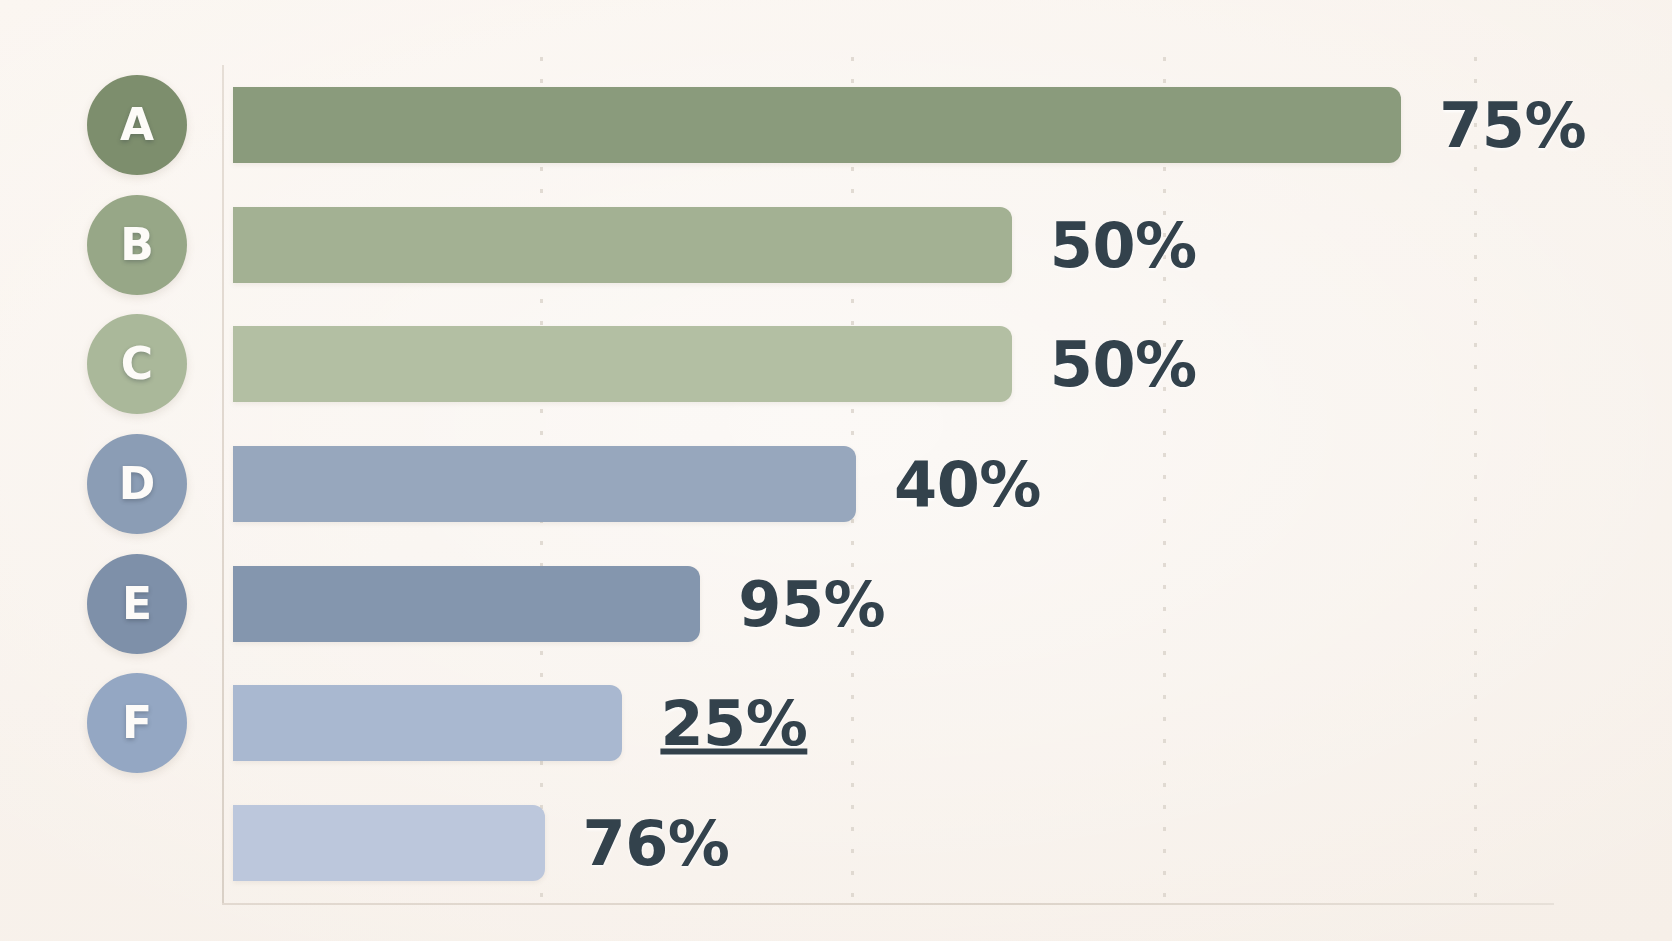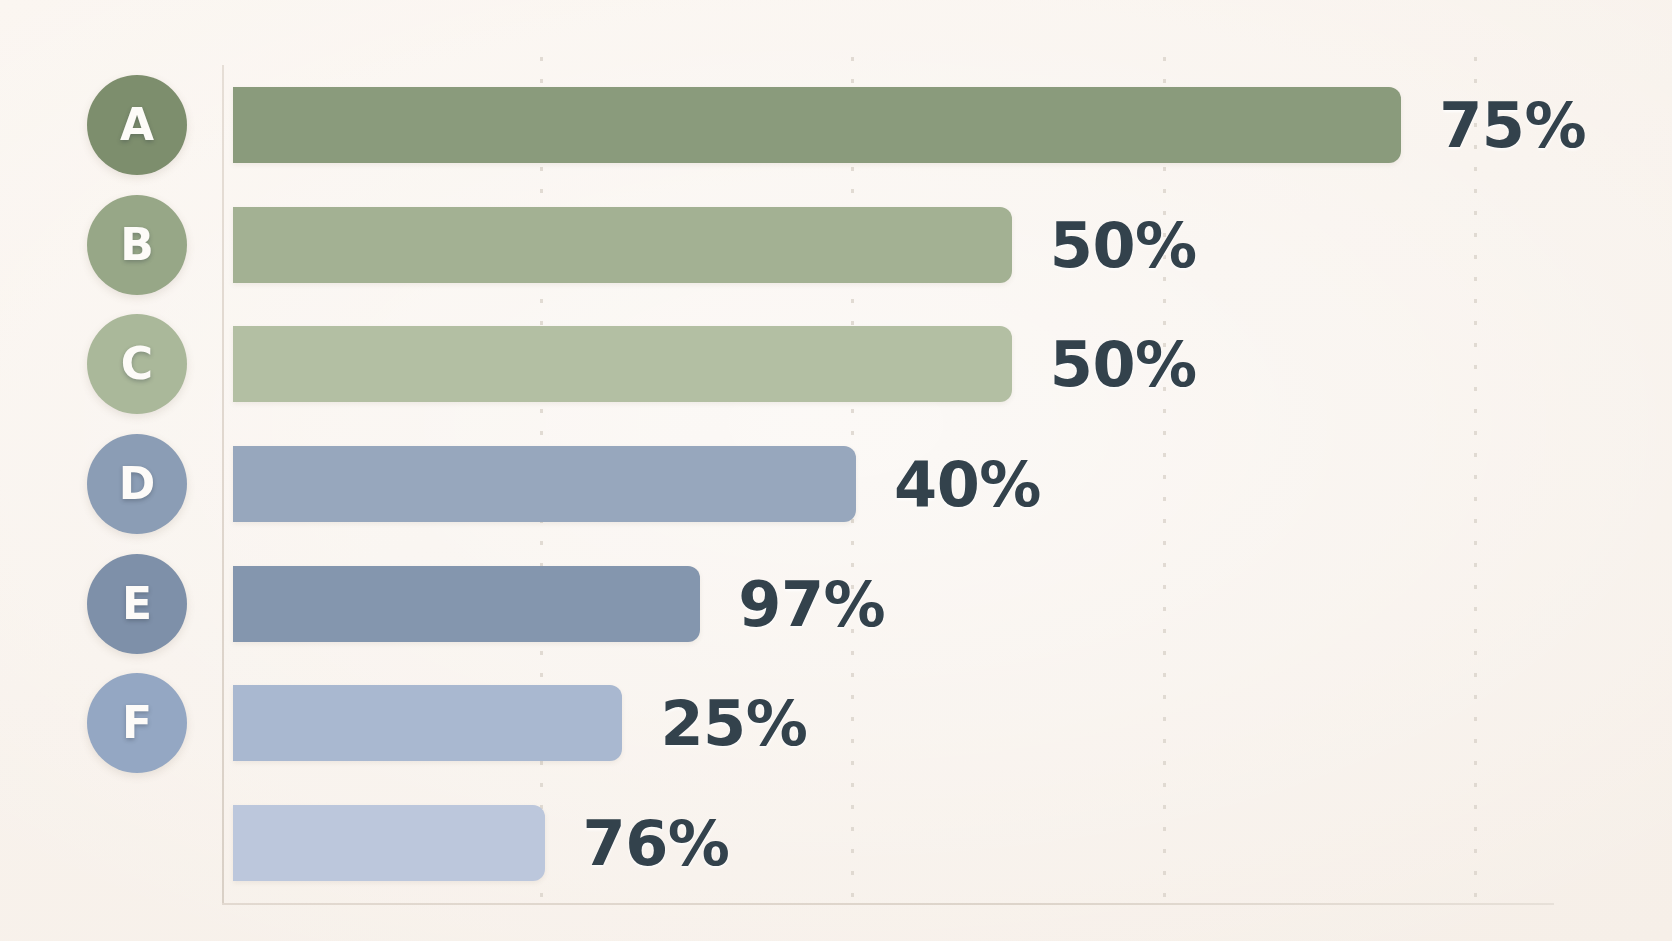--- a/index.html
+++ b/index.html
@@ -139,25 +139,25 @@
         <div class="bar-row" style="top: 261.286px; height: 76px;">
           <div class="bar" style="width: 778.824px; background: rgb(179, 191, 163);"></div>
           <div class="bar-value" style="left: 816.824px;">50%</div>
         </div>
         <div class="bar-row" style="top: 381px; height: 76px;">
           <div class="bar" style="width: 623.059px; background: rgb(151, 167, 189);"></div>
           <div class="bar-value" style="left: 661.059px; text-align: center;">40%</div>
         </div>
         <div class="bar-row" style="top: 500.714px; height: 76px;">
           <div class="bar" style="width: 467.294px; background: rgb(132, 150, 174);"></div>
-          <div class="bar-value" style="left: 505.294px;">97%</div>
+          <div class="bar-value" style="left: 505.294px;">95%</div>
         </div>
         <div class="bar-row" style="top: 620.429px; height: 76px;">
           <div class="bar" style="width: 389.412px; background: rgb(169, 184, 208);"></div>
-          <div class="bar-value" style="left: 427.412px;">25%</div>
+          <div class="bar-value" style="left: 427.412px; text-decoration: underline;">25%</div>
         </div>
         <div class="bar-row" style="top: 740.143px; height: 76px;">
           <div class="bar" style="width: 311.529px; background: rgb(188, 199, 220);"></div>
           <div class="bar-value" style="left: 349.529px;">76%</div>
         </div>
       </div>
   </div>
 </div>
 
 </body></html>

